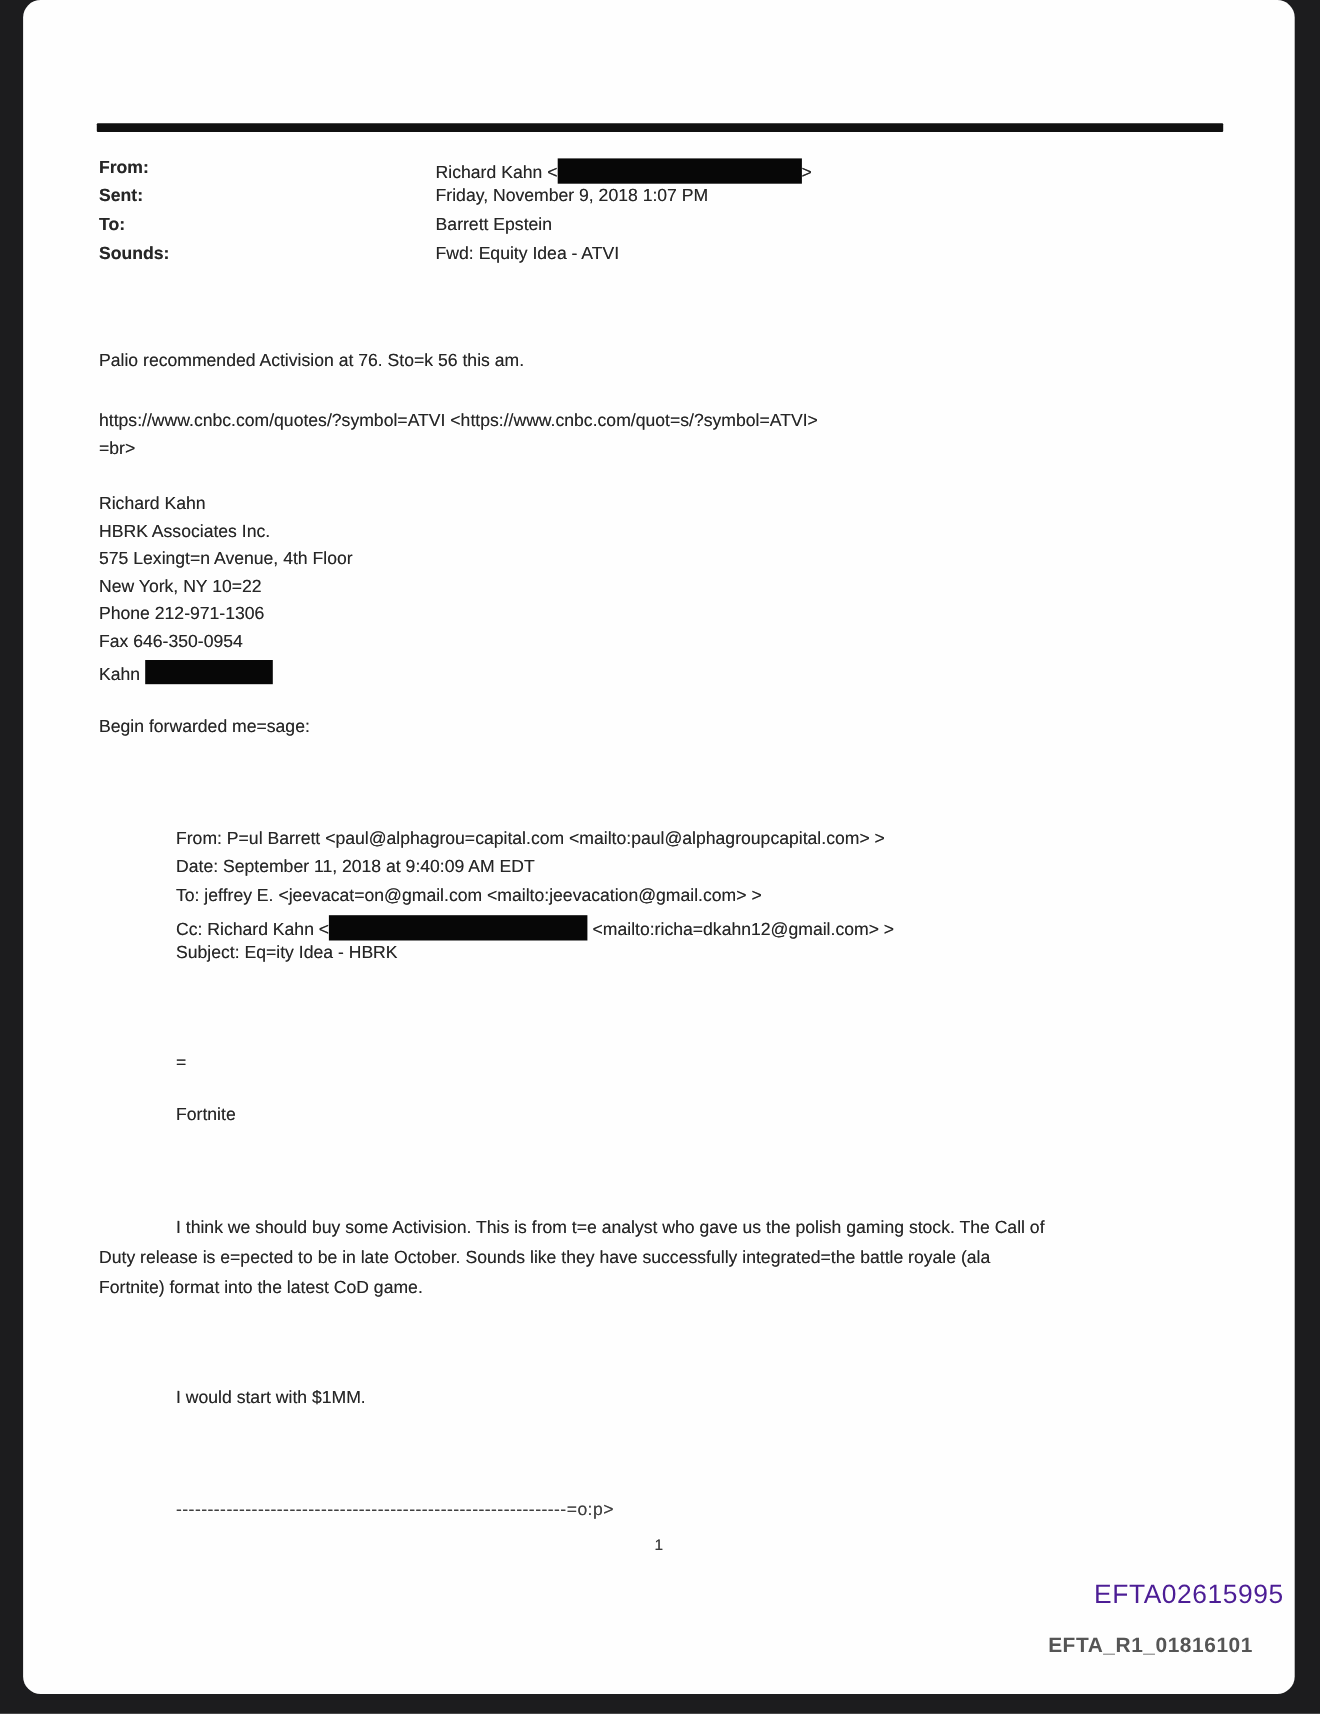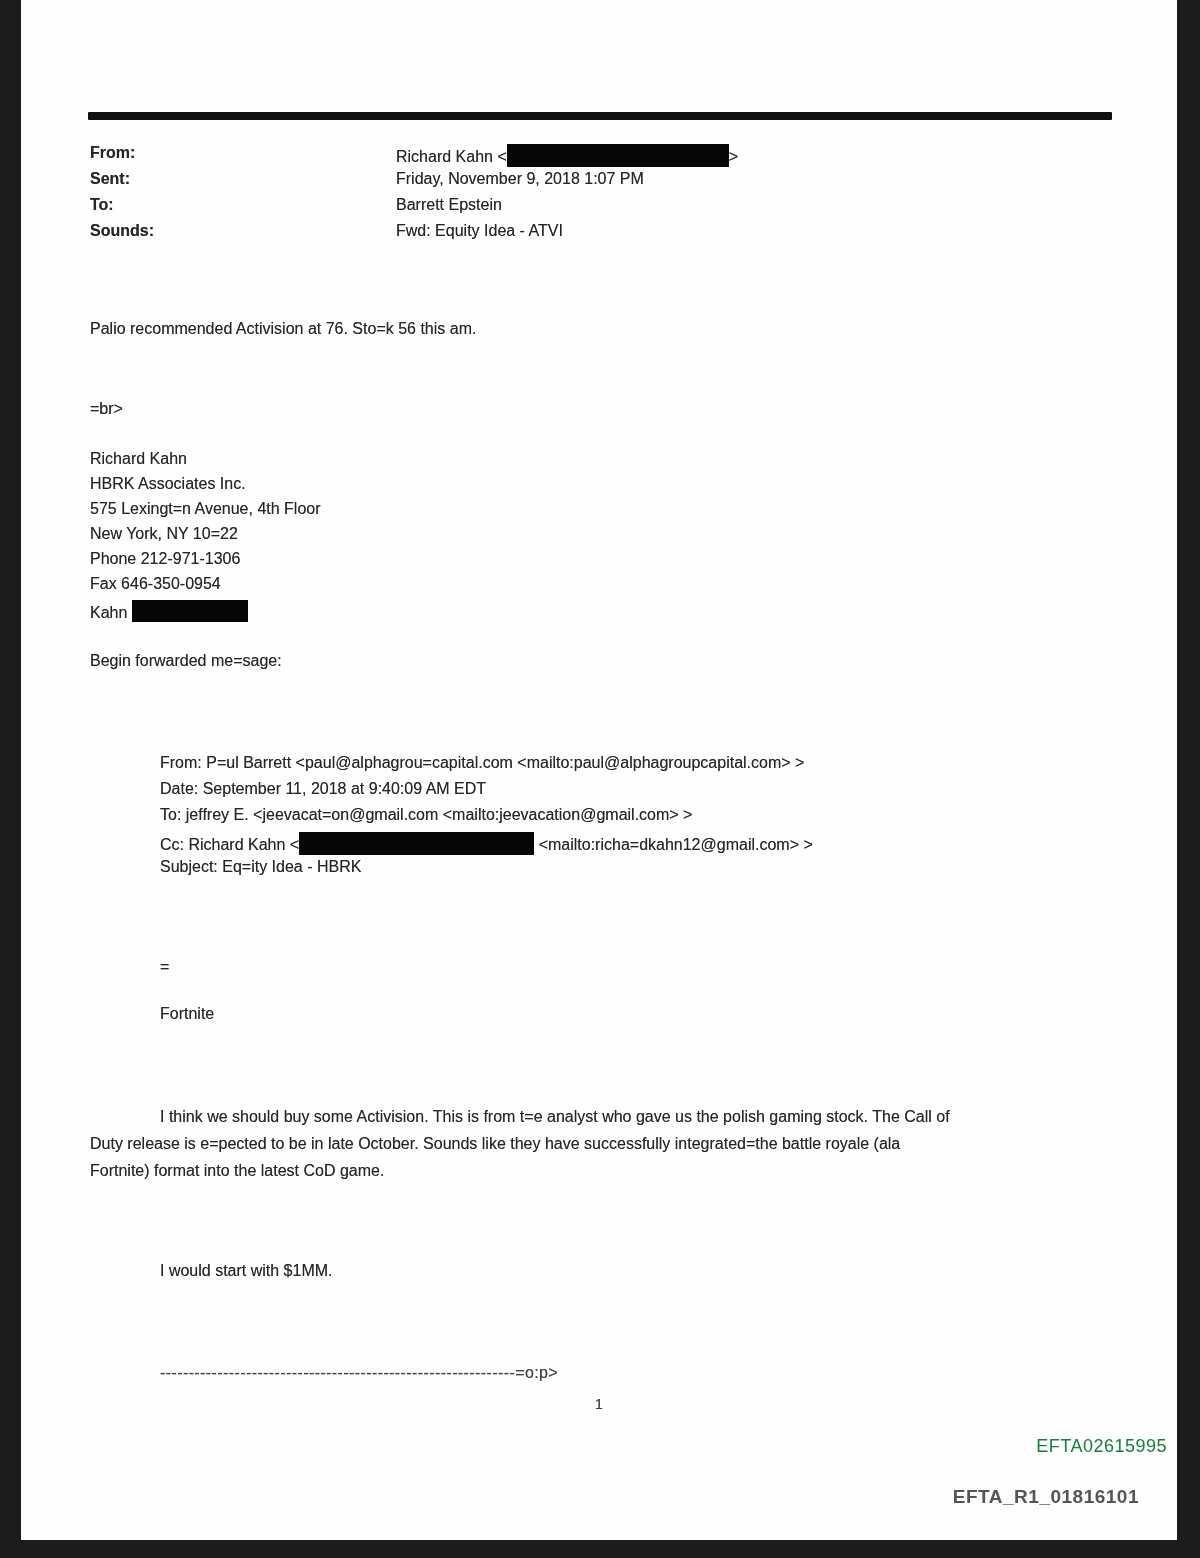--- a/index.html
+++ b/index.html
@@ -7,20 +7,21 @@
     width:1200px;height:1558px;
     background:#1c1c1e;
     position:relative;
     font-family:"Liberation Sans",sans-serif;
     -webkit-font-smoothing:antialiased;
   }
   .page{
     position:absolute;left:21px;top:0;right:23px;bottom:18px;
     background:#fefefe;
     overflow:hidden;
+    border-radius:16px;
   }
   .txt{
     position:absolute;
     color:#262626;
     font-size:16px;
     white-space:pre;
     text-shadow:0 0 0.6px rgba(38,38,38,0.55);
   }
   .rule{
     position:absolute;left:67px;top:112px;width:1024px;height:8px;
@@ -40,21 +41,21 @@
   .divider{color:#3f3f3f;letter-spacing:0.4px;}
   .page-number{left:0;width:100%;text-align:center;font-size:14px;color:#3a3a3a;}
   .bates1{
     position:absolute;right:38px;top:1486px;
     font-size:19px;font-weight:bold;color:#555555;
     letter-spacing:0.5px;
     text-shadow:none;
   }
   .bates2{
     position:absolute;right:10px;top:1436px;
-    font-size:18px;color:#15803d;
+    font-size:24px;color:#4c1d95;
     letter-spacing:0.5px;
     text-shadow:none;
   }
 </style>
 </head>
 <body>
 
 <div class="page">
 
   <div class="rule"></div>
@@ -68,20 +69,21 @@
 
     <div class="txt hdr-label" style="top:196px">To:</div>
     <div class="txt hdr-value" style="top:196px">Barrett Epstein</div>
 
     <div class="txt hdr-label" style="top:222px">Sounds:</div>
     <div class="txt hdr-value" style="top:222px">Fwd: Equity Idea - ATVI</div>
   </div>
 
   <div class="txt" style="left:69px;top:320px">Palio recommended Activision at 76. Sto=k 56 this am.</div>
 
+  <div class="txt" style="left:69px;top:374px">https://www.cnbc.com/quotes/?symbol=ATVI &lt;https://www.cnbc.com/quot=s/?symbol=ATVI&gt;</div>
   <div class="txt" style="left:69px;top:400px">=br&gt;</div>
 
   <div>
     <div class="txt" style="left:69px;top:450px">Richard Kahn</div>
     <div class="txt" style="left:69px;top:475px">HBRK Associates Inc.</div>
     <div class="txt" style="left:69px;top:500px">575 Lexingt=n Avenue, 4th Floor</div>
     <div class="txt" style="left:69px;top:525px">New York, NY 10=22</div>
     <div class="txt" style="left:69px;top:550px">Phone 212-971-1306</div>
     <div class="txt" style="left:69px;top:575px">Fax 646-350-0954</div>
     <div class="txt" style="left:69px;top:600px"><span>Kahn </span><span class="redact redact-cell"></span></div>

